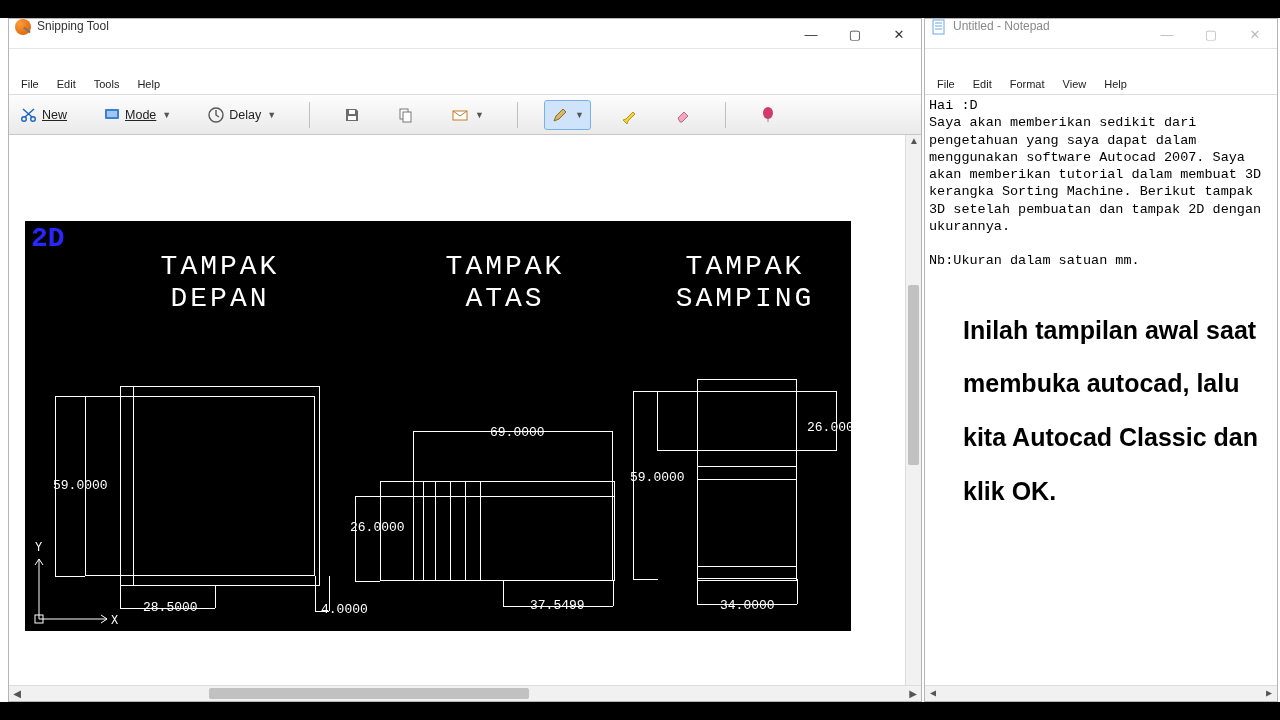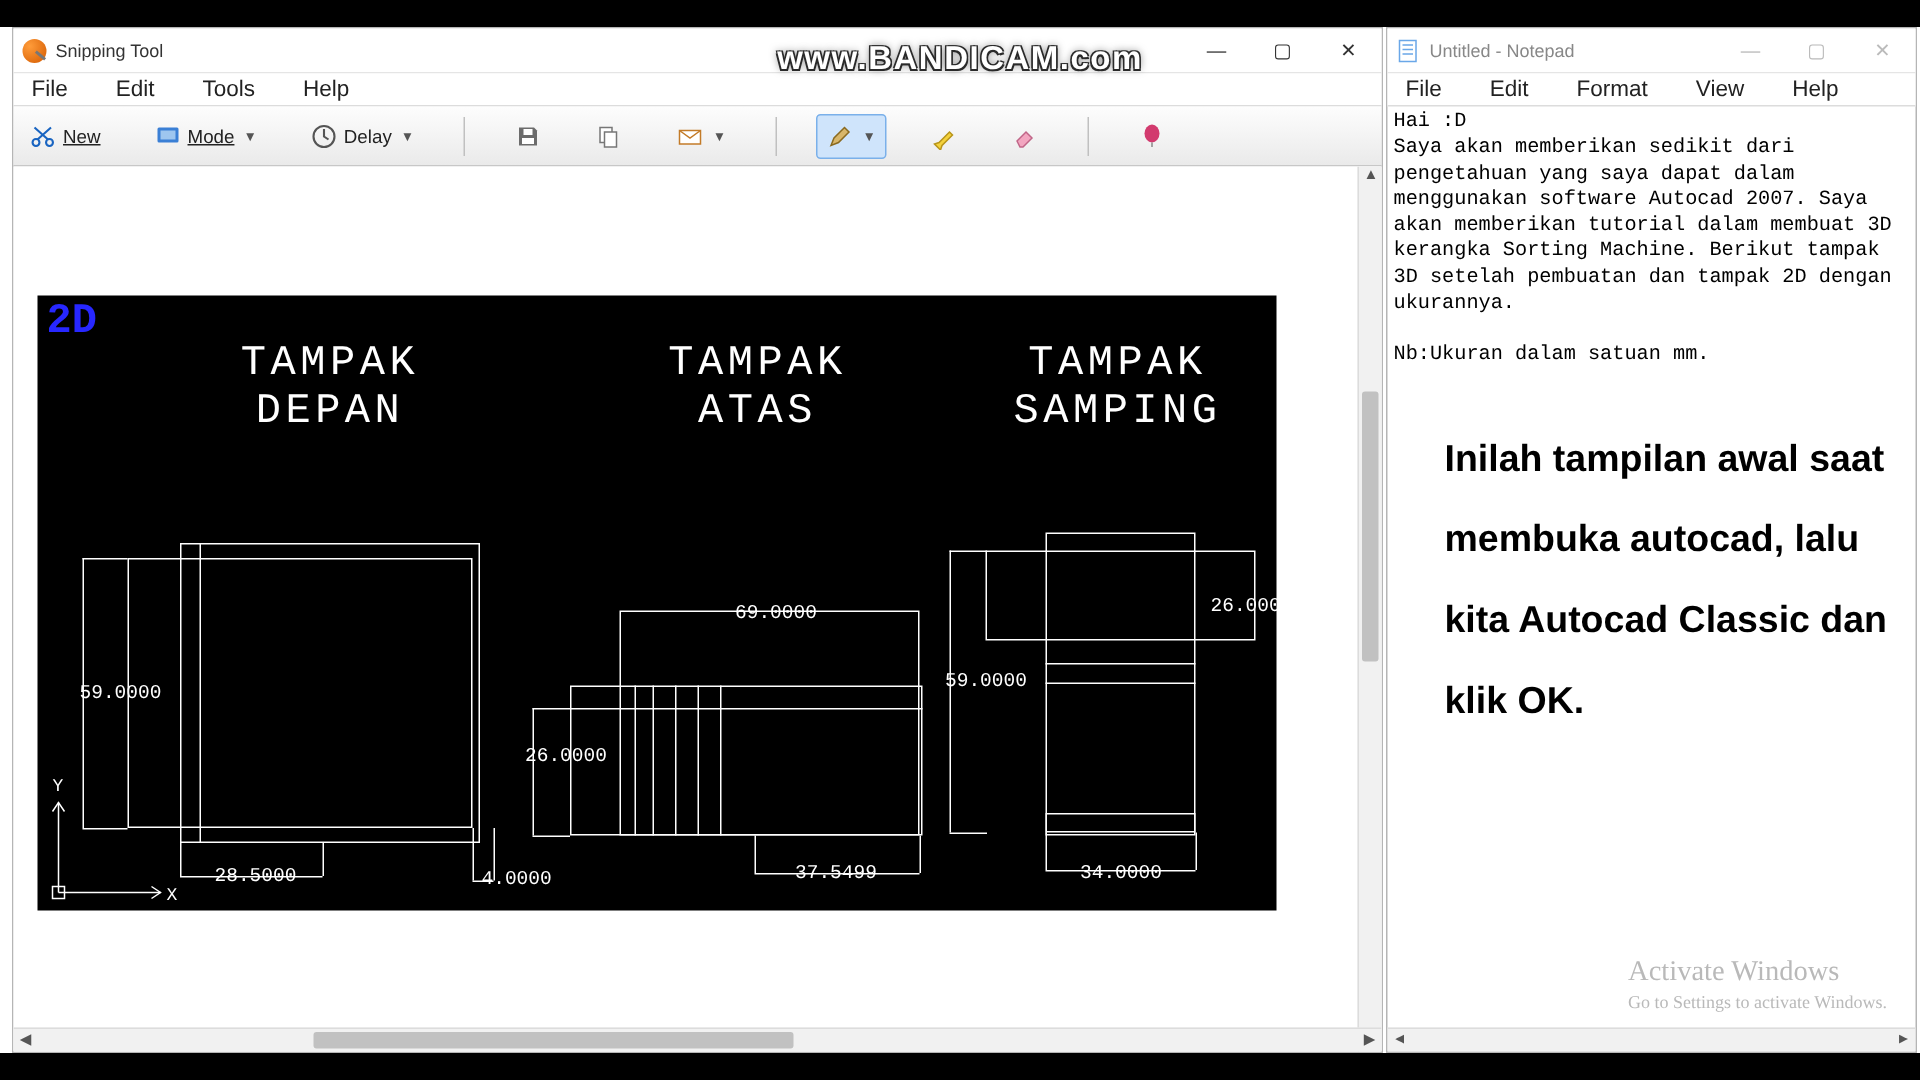--- a/index.html
+++ b/index.html
@@ -18,43 +18,43 @@
     background:#fff;
   }
 
   
   .snip {
     position:absolute; left:8px; top:0; width:914px; height:684px;
     background:#fff; border:1px solid #b5b5b5;
     display:flex; flex-direction:column;
   }
   .titlebar {
-    height:30px; display:flex; align-items:center;
+    height:30px; display:flex; 
     background:#fff; border-bottom:1px solid #e5e5e5;
     padding-left:6px; font-size:12px; color:#333;
   }
   .titlebar .appicon {
     width:16px; height:16px; margin-right:6px;
     background: radial-gradient(circle at 30% 30%, #ff9c3a, #d45a00);
     border-radius:50%; position:relative;
   }
   .titlebar .appicon::after{
     content:""; position:absolute; left:8px; top:10px; width:8px; height:2px;
     background:#777; transform:rotate(40deg);
   }
   .winbtns { margin-left:auto; display:flex; }
   .winbtn {
     width:44px; height:30px; display:flex; align-items:center; justify-content:center;
     font-size:13px; color:#333;
   }
 
   .menubar {
-    height:22px; display:flex; align-items:center; gap:20px;
-    padding:0 6px; font-size:15px; color:#222;
-    border-bottom:1px solid #dcdcdc; background:#fff;
+    height:22px; display:flex; align-items:center; gap:6px;
+    padding:0 6px; font-size:11px; color:#222;
+    border-bottom:1px solid #dcdcdc; background:#fff;margin-top:24px;
   }
   .menubar .menuitem { padding:2px 6px; }
 
   .toolbar {
     height:40px; display:flex; align-items:center; gap:22px;
     padding:0 4px; border-bottom:1px solid #c7c7c7;
     background:linear-gradient(#fdfdfd,#eaeaea);
   }
   .tbtn {
     display:flex; align-items:center; gap:4px;
@@ -374,20 +374,15 @@
 
 Nb:Ukuran dalam satuan mm.</div>
       <div class="np-big">Inilah  tampilan  awal  saat membuka  autocad, lalu kita Autocad Classic dan klik OK.</div>
       <div class="np-hscroll">
         <div class="arrow" style="left:0">◀</div>
         <div class="arrow" style="right:0">▶</div>
       </div>
     </div>
   </div>
 
-  <div class="activate">
-    <div class="t1">Activate Windows</div>
-    <div class="t2">Go to Settings to activate Windows.</div>
-  </div>
-
-  <div class="watermark">www.BANDICAM.com</div>
+
 
 </div>
 
 </body></html>

